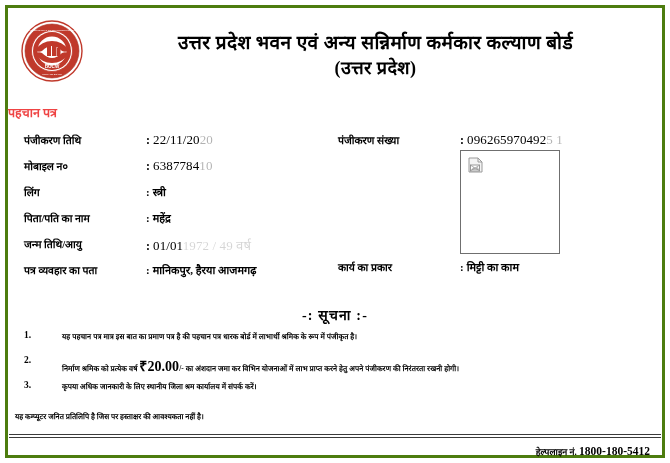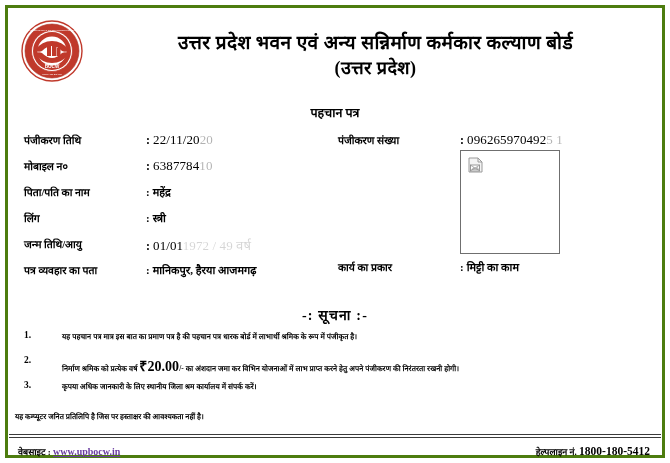--- a/index.html
+++ b/index.html
@@ -62,25 +62,25 @@
   .org-sub {
     font-size: 18px;
     font-weight: 700;
   }
 
   .doc-title {
     position: absolute;
     left: 0;
     top: 96px;
     width: 100%;
-    text-align: center;
+    text-align: left;
     font-family: "Liberation Serif", serif;
     font-size: 12.5px;
     font-weight: 700;
-    color: #000000;
+    color: #ef4444;
   }
 
   
   .fields-left {
     position: absolute;
     left: 16px;
     top: 123px;
     width: 320px;
   }
   .fields-right {
@@ -288,26 +288,26 @@
     <div class="fields-left" id="left-col">
         <div class="frow">
           <div class="flabel">पंजीकरण तिथि</div>
           <div class="fvalue num"><span class="colon">:</span>22/11/20<span class="fade2">20</span></div>
         </div>
         <div class="frow">
           <div class="flabel">मोबाइल न०</div>
           <div class="fvalue num"><span class="colon">:</span>6387784<span class="fade2">10</span></div>
         </div>
         <div class="frow">
+          <div class="flabel">लिंग</div>
+          <div class="fvalue hi"><span class="colon">:</span>स्त्री</div>
+        </div>
+        <div class="frow">
           <div class="flabel">पिता/पति का नाम</div>
           <div class="fvalue hi"><span class="colon">:</span>महेंद्र</div>
-        </div>
-        <div class="frow">
-          <div class="flabel">लिंग</div>
-          <div class="fvalue hi"><span class="colon">:</span>स्त्री</div>
         </div>
         <div class="frow">
           <div class="flabel">जन्म तिथि/आयु</div>
           <div class="fvalue num"><span class="colon">:</span>01/01<span class="fade3">1972 / 49 वर्ष</span></div>
         </div>
         <div class="frow">
           <div class="flabel">पत्र व्यवहार का पता</div>
           <div class="fvalue hi"><span class="colon">:</span>मानिकपुर, हैरया आजमगढ़</div>
         </div>
       </div>
@@ -350,24 +350,20 @@
           <span class="nnum">3.</span>
           <span class="ntext">कृपया अधिक जानकारी के लिए स्थानीय जिला श्रम कार्यालय में संपर्क करें।</span>
         </div>
       </div>
 
     <div class="disclaimer">यह कम्प्यूटर जनित प्रतिलिपि है जिस पर हस्ताक्षर की आवश्यकता नहीं है।</div>
 
     <div class="rule-a"></div>
     <div class="rule-b"></div>
 
-    <div class="footer-left">
-      <span>वेबसाइट :</span>
-      <a href="#">www.upbocw.in</a>
-    </div>
 
     <div class="footer-right">
       <span>हेल्पलाइन नं.</span>
       <span class="tel">1800-180-5412</span>
     </div>
 
   </div>
 </div>
 
 </body></html>

